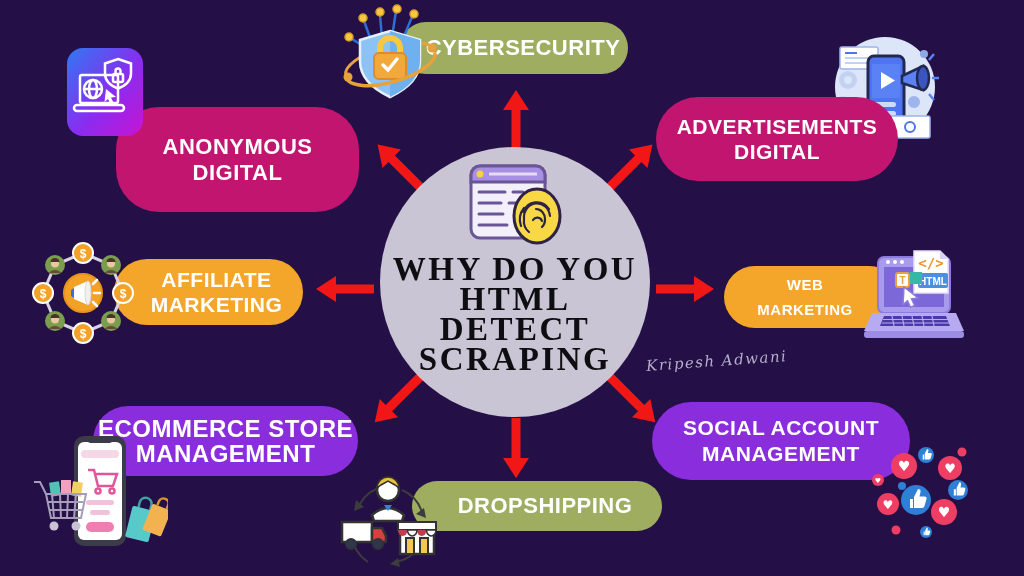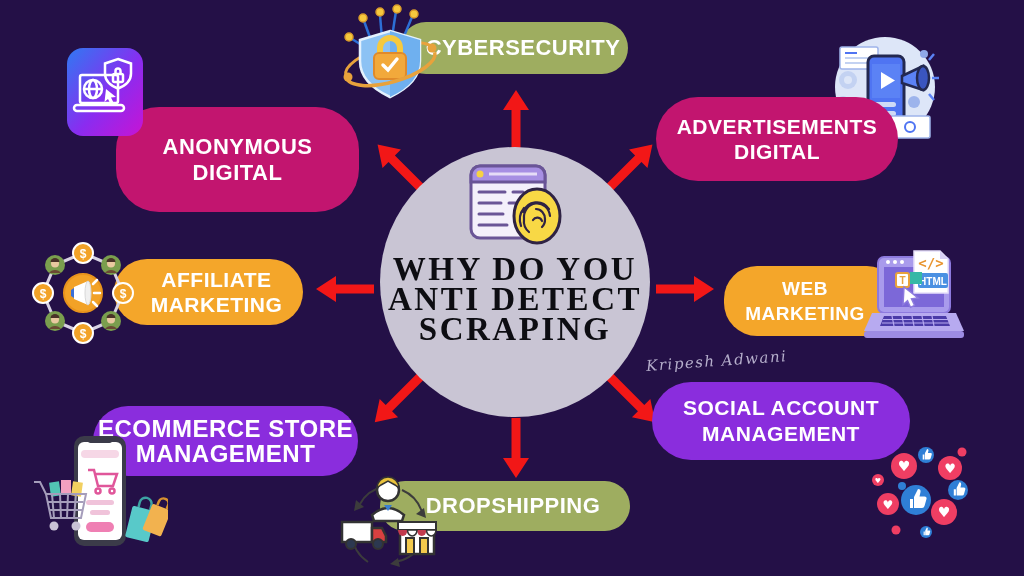--- a/index.html
+++ b/index.html
@@ -22,24 +22,24 @@
   .pill{position:absolute;z-index:2;display:flex;align-items:center;justify-content:center;
     text-align:center;color:var(--text-light);font-weight:700;letter-spacing:.5px;}
   .pill .pill-label span{display:block;}
   .pill .pill-label span:empty{display:none;}
   .green{background:var(--pill-green);} .magenta{background:var(--pill-magenta);}
   .orange{background:var(--pill-orange);} .purple{background:var(--pill-purple);}
   .pos-cyber{left:400px;top:22px;width:228px;height:52px;border-radius:26px;font-size:22px;padding-left:18px;}
   .pos-anon{left:116px;top:107px;width:243px;height:105px;border-radius:43px;font-size:22px;line-height:26px;}
   .pos-digital{left:656px;top:97px;width:242px;height:84px;border-radius:42px;font-size:21px;line-height:25px;}
   .pos-affiliate{left:114px;top:259px;width:189px;height:66px;border-radius:33px;font-size:21px;line-height:25px;padding-left:16px;}
-  .pos-web{left:724px;top:266px;width:176px;height:70px;border-radius:33px;font-size:19px;line-height:25px;padding-right:14px;}
+  .pos-web{left:724px;top:266px;width:176px;height:62px;border-radius:33px;font-size:15px;line-height:25px;padding-right:14px;}
   .pos-ecom{left:93px;top:406px;width:265px;height:70px;border-radius:35px;font-size:24px;line-height:25px;}
-  .pos-social{left:652px;top:382px;width:258px;height:78px;border-radius:39px;font-size:21px;line-height:26px;}
-  .pos-drop{left:380px;top:481px;width:250px;height:50px;border-radius:25px;font-size:22px;padding-left:16px;}
+  .pos-social{left:652px;top:402px;width:258px;height:78px;border-radius:39px;font-size:21px;line-height:26px;}
+  .pos-drop{left:412px;top:481px;width:250px;height:50px;border-radius:25px;font-size:22px;padding-left:16px;}
   
   .icon{position:absolute;z-index:3;}
   .ic-cyber{left:338px;top:1px;}
   .ic-anon{left:66px;top:47px;}
   .ic-digital{left:826px;top:30px;z-index:1;}
   .ic-affiliate{left:30px;top:241px;}
   .ic-web{left:858px;top:249px;}
   .ic-ecom{left:28px;top:430px;}
   .ic-social{left:868px;top:444px;}
   .ic-drop{left:338px;top:474px;}
@@ -97,21 +97,21 @@
       <g fill="none" stroke="#2f2344" stroke-width="2.2" stroke-linecap="round">
         <path d="M60,52 a15,16 0 0 1 26,-3"></path>
         <path d="M58,66 a17,18 0 0 1 3,-18"></path>
         <path d="M66,72 a13,14 0 0 1 -5,-13 a13,14 0 0 1 26,-3"></path>
         <path d="M73,49 a9,10 0 0 1 9,10 a9,10 0 0 1 -3,8"></path>
         <path d="M70,60 a5,5 0 0 1 9,1"></path>
       </g>
     </svg>
     <div class="center-title">
       <span>WHY DO YOU</span>
-      <span>ANTI DETECT</span>
+      <span>HTML DETECT</span>
       <span>SCRAPING</span>
     </div>
   </div>
 
   <div class="pill green pos-cyber">
     <div class="pill-label">
       <span>CYBERSECURITY</span>
 
     </div>
   </div>

